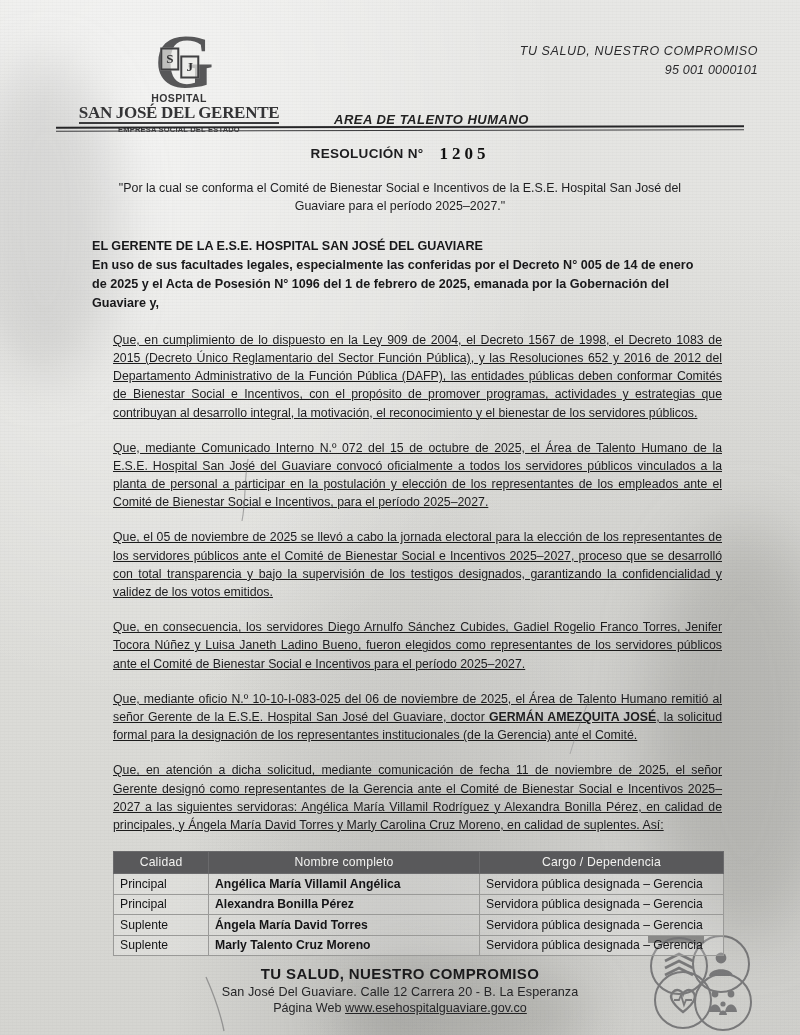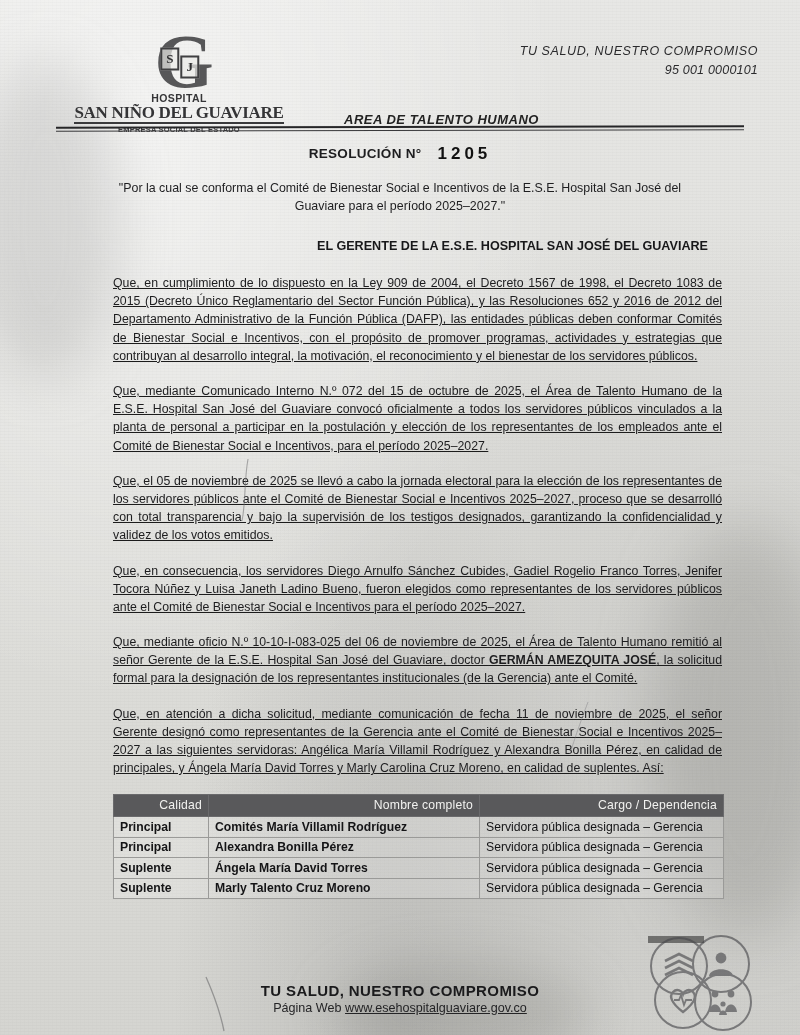--- a/index.html
+++ b/index.html
@@ -128,21 +128,21 @@
     font-family: "Liberation Sans", sans-serif;
     font-style: italic;
     font-size: 12.5px;
     line-height: 1.55;
     color: #2b2b2d;
     letter-spacing: .2px;
   }
   .header-right .line1 { letter-spacing: .6px; }
   .area-title {
     position: absolute;
-    left: 344px;
+    left: 334px;
     top: 112px;
     font-size: 13px;
     font-weight: 700;
     font-style: italic;
     letter-spacing: .5px;
     color: #222;
   }
   .rule-double {
     position: relative;
     margin: 8px 56px 0 56px;
@@ -164,39 +164,39 @@
     margin-top: 12px;
     text-align: center;
     font-size: 13.5px;
     font-weight: 700;
     letter-spacing: .3px;
     color: #1d1d1f;
   }
   .res-number {
     display: inline-block;
     margin-left: 16px;
-    font-family: Liberation Sans, sans-serif;
+    font-family: Liberation Serif, serif;
     font-size: 17px;
     font-weight: 700;
     letter-spacing: 4px;
     color: #111;
     vertical-align: -1px;
   }
 
   
   .doc-subject {
     margin: 16px 104px 0 104px;
     text-align: center;
     font-size: 12.4px;
     line-height: 1.42;
     color: #1e1e20;
   }
   .gerente-block {
     margin: 22px 92px 0 92px;
-    text-align: right;
+    text-align: left;
     font-size: 12.6px;
     font-weight: 700;
     line-height: 1.5;
     color: #18181a;
   }
   .considerando {
     margin-top: 32px;
     text-align: center;
     font-size: 13px;
     font-weight: 700;
@@ -218,33 +218,33 @@
   
   .tbl-wrap { margin: 6px 76px 0 113px; }
   table.reps {
     width: 100%;
     border-collapse: collapse;
     font-size: 12.2px;
   }
   table.reps thead th {
     background: #59595b;
     color: #f2f2f0;
-    text-align: right;
+    text-align: center;
     font-weight: 400;
     padding: 3px 6px 4px 6px;
     letter-spacing: .2px;
     border: 1px solid #6a6a6c;
   }
   table.reps tbody td {
     padding: 2.5px 6px 3px 6px;
     border: 1px solid #9a9a98;
     background: rgba(255,255,255,.18);
     color: #141416;
   }
-  table.reps tbody td.c1 { font-weight: 700; width: 82px; white-space: nowrap; margin-top: 44px; }
+  table.reps tbody td.c1 { font-weight: 400; width: 82px; white-space: nowrap; margin-top: 44px; }
   table.reps tbody td.c2 { font-weight: 700; width: 258px; }
   table.reps tbody td.c3 { font-weight: 400; }
 
   
   .footer {
     position: absolute;
     left: 0; right: 0;
     bottom: 20px;
     text-align: center;
     z-index: 3;
@@ -331,21 +331,21 @@
 
       <div class="logo">
         <div class="logo-mark">
           <div class="gletter">G</div>
           <div class="sj">
             <i>S</i>
             <i>J</i>
           </div>
         </div>
         <div class="logo-hospital">HOSPITAL</div>
-        <div class="logo-name">SAN NIÑO DEL GUAVIARE</div>
+        <div class="logo-name">SAN JOSÉ DEL GERENTE</div>
         <div class="logo-sub">EMPRESA SOCIAL DEL ESTADO</div>
       </div>
 
       <div class="header-right">
         <div class="line1">TU SALUD, NUESTRO COMPROMISO</div>
         <div>95 001 0000101</div>
       </div>
 
       <div class="area-title">AREA DE TALENTO HUMANO</div>
     </div>
@@ -353,20 +353,21 @@
     <div class="rule-double"></div>
 
     <div class="res-line">
       <span>RESOLUCIÓN N°</span><span class="res-number">1205</span>
     </div>
 
     <div class="doc-subject">"Por la cual se conforma el Comité de Bienestar Social e Incentivos de la E.S.E. Hospital San José del Guaviare para el período 2025–2027."</div>
 
     <div class="gerente-block">
       <div>EL GERENTE DE LA E.S.E. HOSPITAL SAN JOSÉ DEL GUAVIARE</div>
+      <div>En uso de sus facultades legales, especialmente las conferidas por el Decreto N° 005 de 14 de enero de 2025 y el Acta de Posesión N° 1096 del 1 de febrero de 2025, emanada por la Gobernación del Guaviare y,</div>
     </div>
 
 
     <div class="body-wrap">
       <p class="para">Que, en cumplimiento de lo dispuesto en la Ley 909 de 2004, el Decreto 1567 de 1998, el Decreto 1083 de 2015 (Decreto Único Reglamentario del Sector Función Pública), y las Resoluciones 652 y 2016 de 2012 del Departamento Administrativo de la Función Pública (DAFP), las entidades públicas deben conformar Comités de Bienestar Social e Incentivos, con el propósito de promover programas, actividades y estrategias que contribuyan al desarrollo integral, la motivación, el reconocimiento y el bienestar de los servidores públicos.</p>
       <p class="para">Que, mediante Comunicado Interno N.º 072 del 15 de octubre de 2025, el Área de Talento Humano de la E.S.E. Hospital San José del Guaviare convocó oficialmente a todos los servidores públicos vinculados a la planta de personal a participar en la postulación y elección de los representantes de los empleados ante el Comité de Bienestar Social e Incentivos, para el período 2025–2027.</p>
       <p class="para">Que, el 05 de noviembre de 2025 se llevó a cabo la jornada electoral para la elección de los representantes de los servidores públicos ante el Comité de Bienestar Social e Incentivos 2025–2027, proceso que se desarrolló con total transparencia y bajo la supervisión de los testigos designados, garantizando la confidencialidad y validez de los votos emitidos.</p>
       <p class="para">Que, en consecuencia, los servidores Diego Arnulfo Sánchez Cubides, Gadiel Rogelio Franco Torres, Jenifer Tocora Núñez y Luisa Janeth Ladino Bueno, fueron elegidos como representantes de los servidores públicos ante el Comité de Bienestar Social e Incentivos para el período 2025–2027.</p>
 
       <p class="para"><span>Que, mediante oficio N.º 10-10-I-083-025 del 06 de noviembre de 2025, el Área de Talento Humano remitió al señor Gerente de la E.S.E. Hospital San José del Guaviare, doctor </span><b>GERMÁN AMEZQUITA JOSÉ</b><span>, la solicitud formal para la designación de los representantes institucionales (de la Gerencia) ante el Comité.</span></p>
@@ -379,21 +380,21 @@
         <thead>
           <tr>
             <th>Calidad</th>
             <th>Nombre completo</th>
             <th>Cargo / Dependencia</th>
           </tr>
         </thead>
         <tbody>
           <tr>
             <td class="c1">Principal</td>
-            <td class="c2">Comités María Villamil Rodríguez</td>
+            <td class="c2">Angélica María Villamil Angélica</td>
             <td class="c3">Servidora pública designada – Gerencia</td>
           </tr>
           <tr>
             <td class="c1">Principal</td>
             <td class="c2">Alexandra Bonilla Pérez</td>
             <td class="c3">Servidora pública designada – Gerencia</td>
           </tr>
           <tr>
             <td class="c1">Suplente</td>
             <td class="c2">Ángela María David Torres</td>
@@ -405,20 +406,21 @@
             <td class="c3">Servidora pública designada – Gerencia</td>
           </tr>
         </tbody>
       </table>
     </div>
 
   </div>
 
   <div class="footer">
     <div class="f1">TU SALUD, NUESTRO COMPROMISO</div>
+    <div class="f2">San José Del Guaviare. Calle 12 Carrera 20 - B. La Esperanza</div>
     <div class="f3"><span>Página Web </span><span class="url">www.esehospitalguaviare.gov.co</span></div>
   </div>
 
   <div class="stamp-bar"></div>
 
   <div class="seals">
     <div class="seal s1">
       <svg width="34" height="30" viewBox="0 0 34 30">
         <path d="M3 10 L17 3 L31 10" stroke="#46464a" stroke-width="2.6" fill="none"></path>
         <path d="M3 17 L17 10 L31 17" stroke="#46464a" stroke-width="2.6" fill="none"></path>

